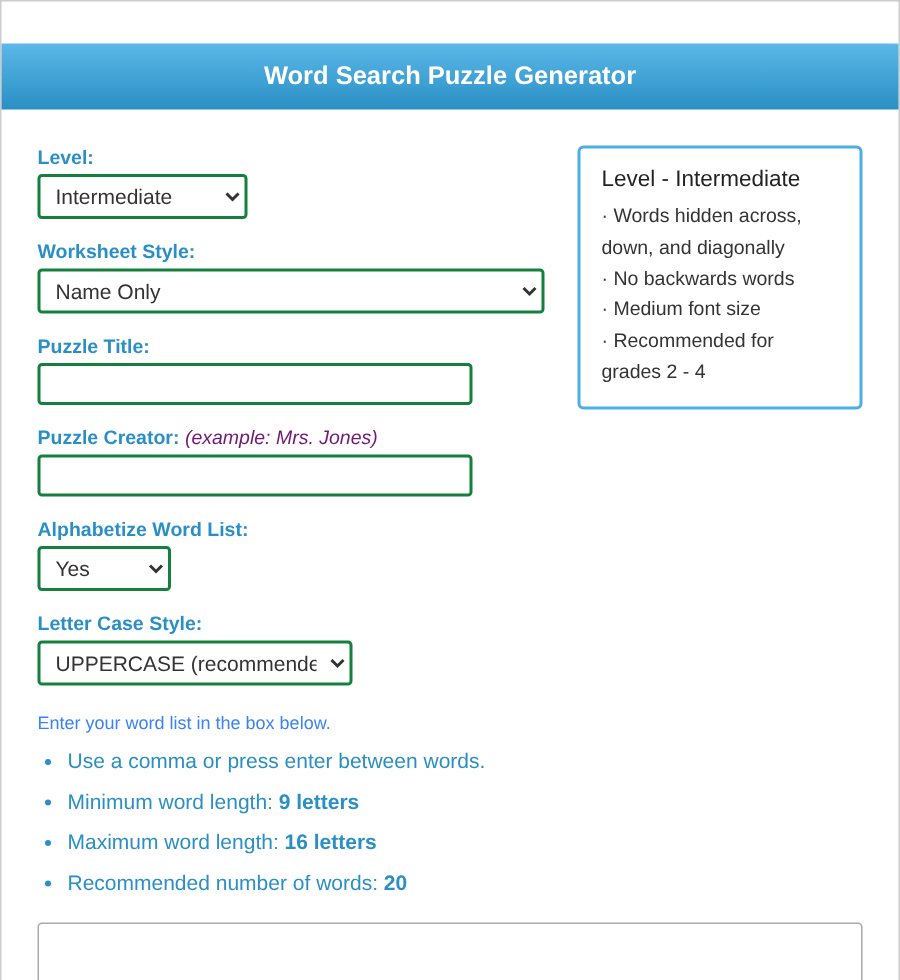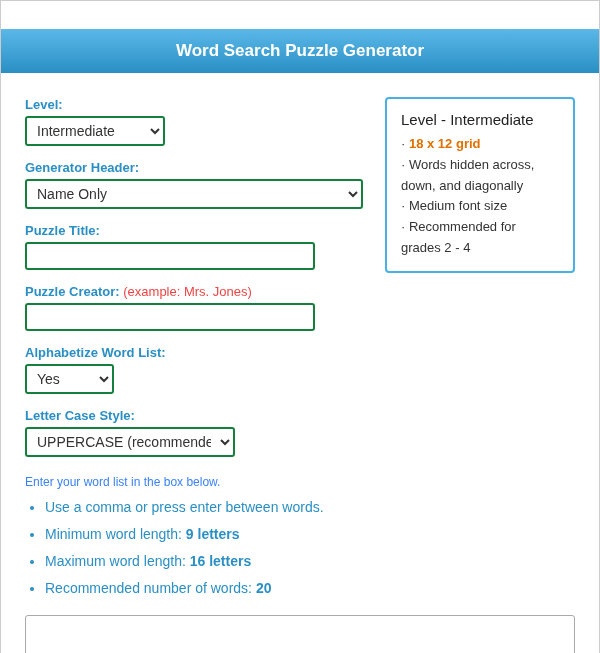--- a/index.html
+++ b/index.html
@@ -69,21 +69,22 @@
     label {
       color: #2a8fc4;
       font-weight: bold;
       font-size: 13px;
       display: block;
       margin-top: 14px;
       margin-bottom: 4px;
     }
     label .normal {
       font-weight: normal;
-      color: #ef4444;
+      font-style: italic;
+      color: #701a75;
     }
     select, input[type="text"] {
       border: 2px solid #15803d;
       border-radius: 3px;
       padding: 4px 6px;
       font-size: 14px;
       color: #333;
       background: #fff;
     }
     select.level-sel {
@@ -145,41 +146,41 @@
   <div class="body">
     <div class="row-main">
       <div class="left-col">
         <label class="first-label">Level:</label>
         <select class="level-sel">
           <option>Easy</option>
           <option selected="">Intermediate</option>
           <option>Hard</option>
         </select>
 
-        <label>Generator Header:</label>
+        <label>Worksheet Style:</label>
         <select class="header-sel">
           <option selected="">Name Only</option>
           <option>Name and Date</option>
           <option>Name, Date, and Period</option>
           <option>No Header</option>
         </select>
 
         <label>Puzzle Title:</label>
         <input type="text" class="puzzle-title" placeholder="" style="">
 
         <label>
           <span>Puzzle Creator:</span> <span class="normal">(example: Mrs. Jones)</span>
         </label>
         <input type="text" class="puzzle-creator" placeholder="" style="">
       </div>
 
       <div class="info-box">
         <div class="info-box-title">Level - Intermediate</div>
-        <div class="info-box-item">· <span class="highlight">18 x 12 grid</span></div>
         <div class="info-box-item">· Words hidden across, down, and diagonally</div>
+        <div class="info-box-item">· No backwards words</div>
         <div class="info-box-item">· Medium font size</div>
         <div class="info-box-item">· Recommended for grades 2 - 4</div>
       </div>
     </div>
 
     <label>Alphabetize Word List:</label>
     <select class="alpha-sel">
       <option selected="">Yes</option>
       <option>No</option>
     </select>

